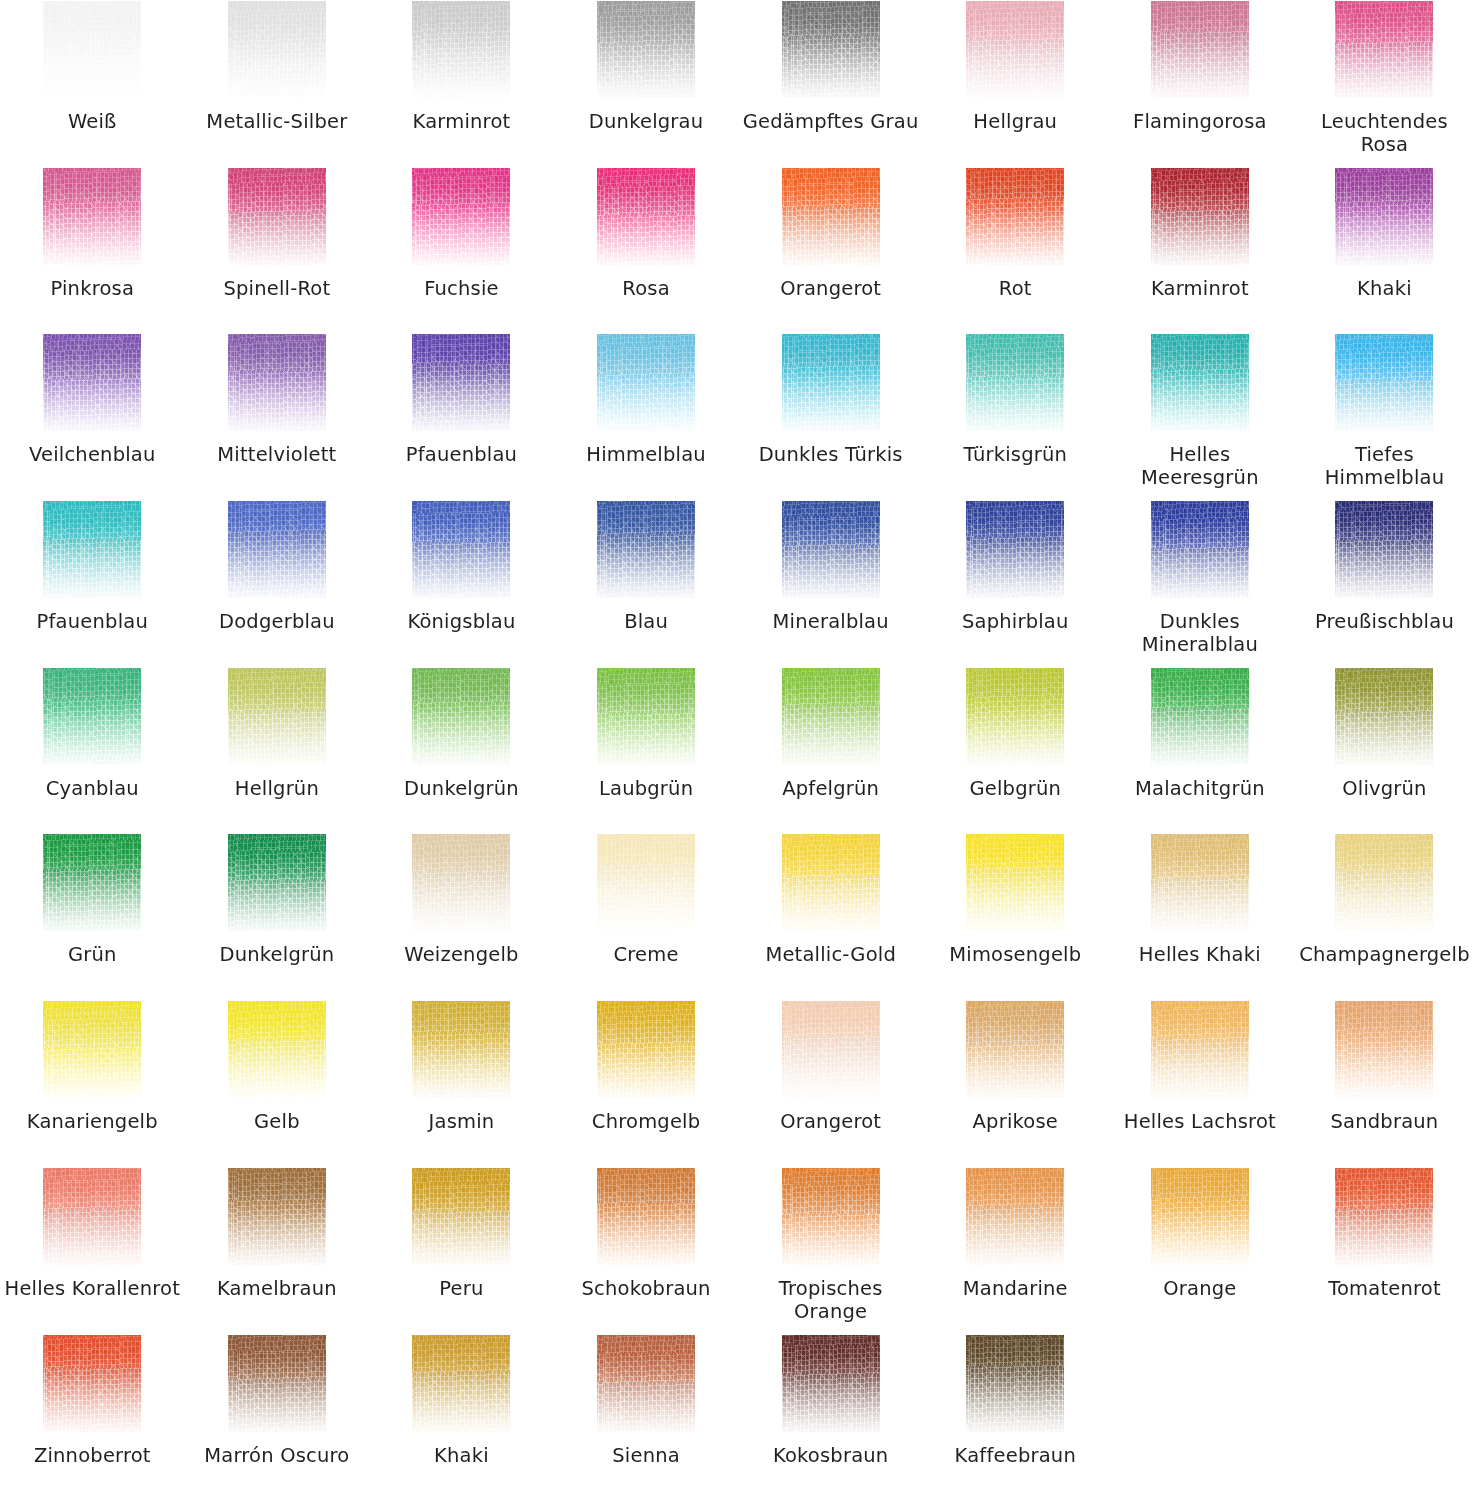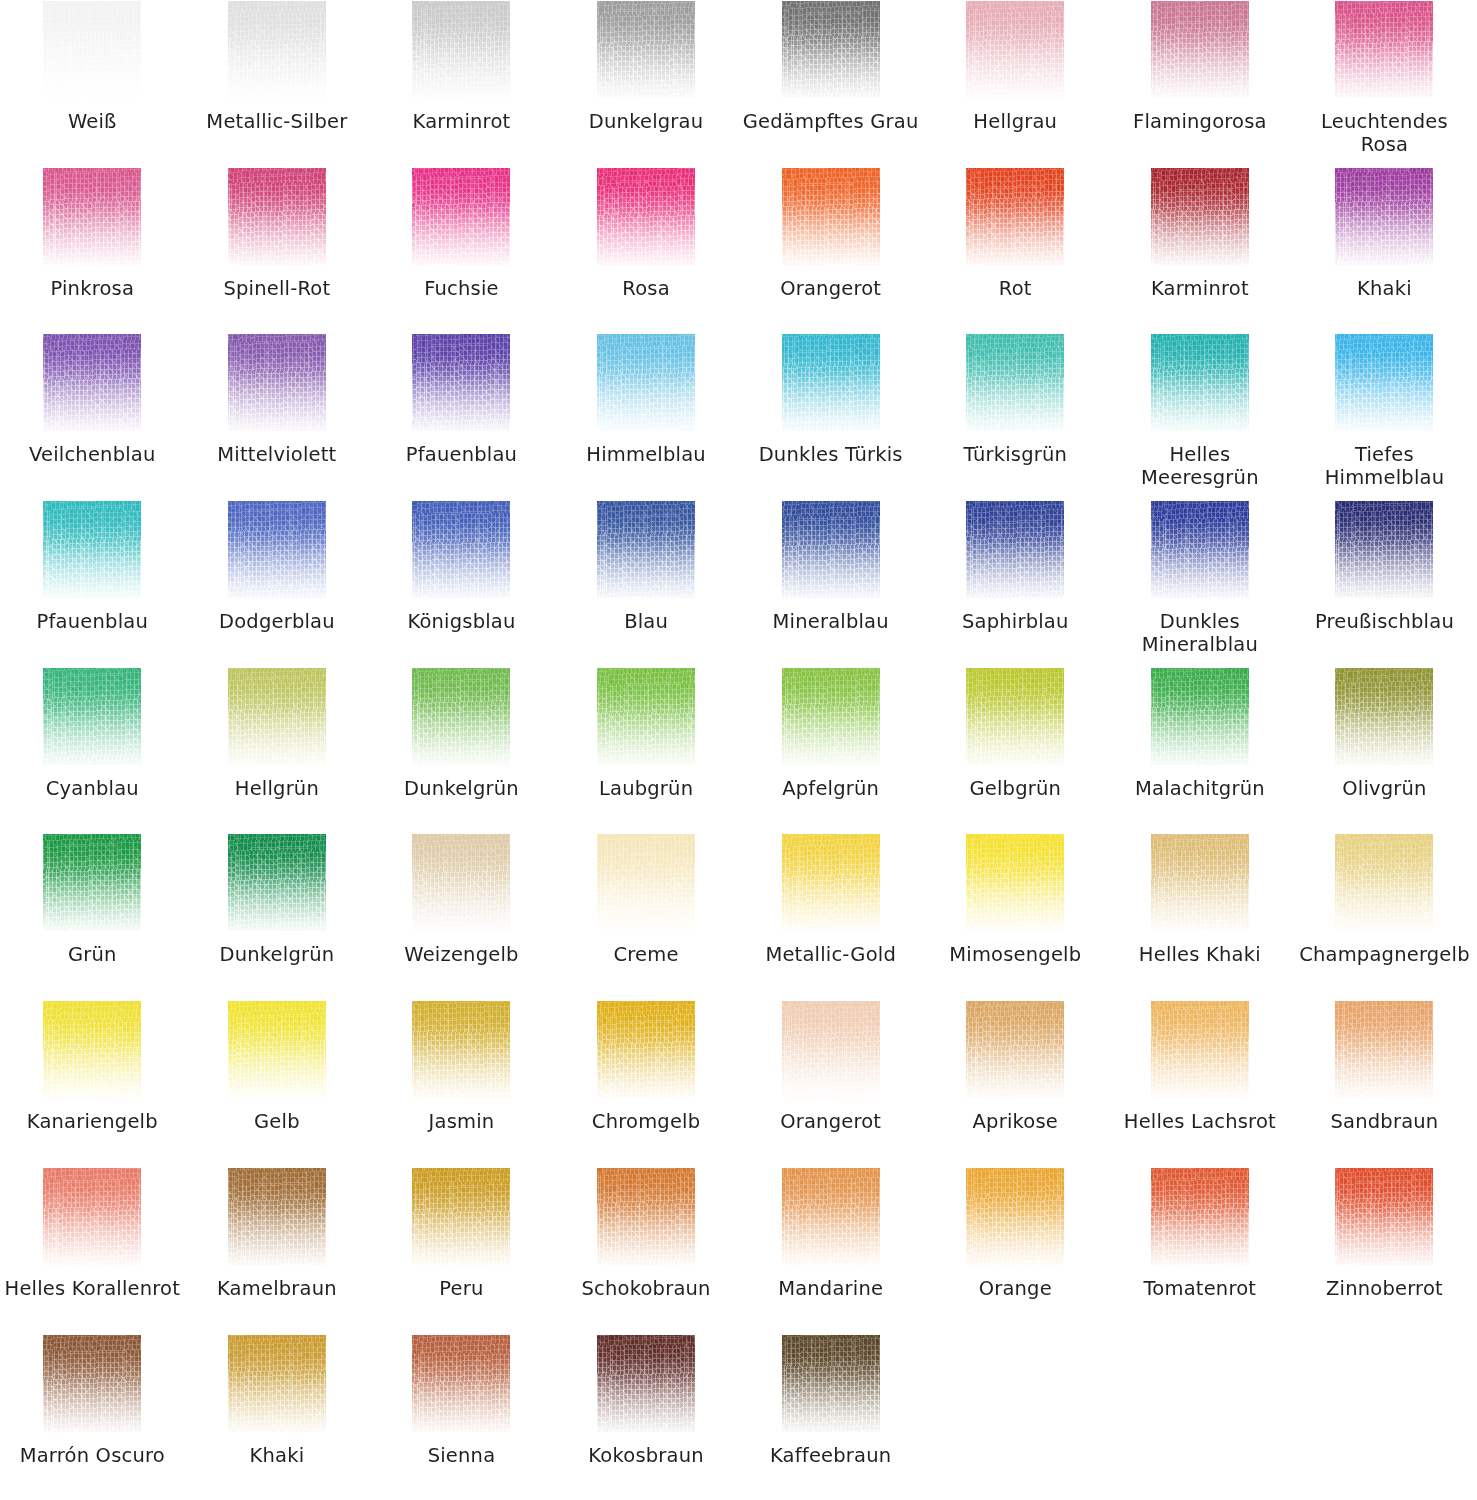--- a/index.html
+++ b/index.html
@@ -633,20 +633,28 @@
       </div>
       <div class="cell">
         <div class="swatch" style="color: rgb(210, 118, 46);">
           <div class="ink"></div>
           <div class="grain" style="background-position: 2px 6px, 6px 22px, 27px 1px, 27px 9px;"></div>
           <div class="streaks" style="background-position: 15px 0px;"></div>
         </div>
         <div class="label">Schokobraun</div>
       </div>
       <div class="cell">
+        <div class="swatch" style="color: rgb(224, 122, 42);">
+          <div class="ink"></div>
+          <div class="grain" style="background-position: 9px 17px, 11px 2px, 7px 3px, 0px 15px;"></div>
+          <div class="streaks" style="background-position: 18px 0px;"></div>
+        </div>
+        <div class="label">Tropisches Orange</div>
+      </div>
+      <div class="cell">
         <div class="swatch" style="color: rgb(227, 146, 73);">
           <div class="ink"></div>
           <div class="grain" style="background-position: 16px 9px, 3px 5px, 16px 5px, 4px 4px;"></div>
           <div class="streaks" style="background-position: 0px 0px;"></div>
         </div>
         <div class="label">Mandarine</div>
       </div>
       <div class="cell">
         <div class="swatch" style="color: rgb(234, 165, 46);">
           <div class="ink"></div>

